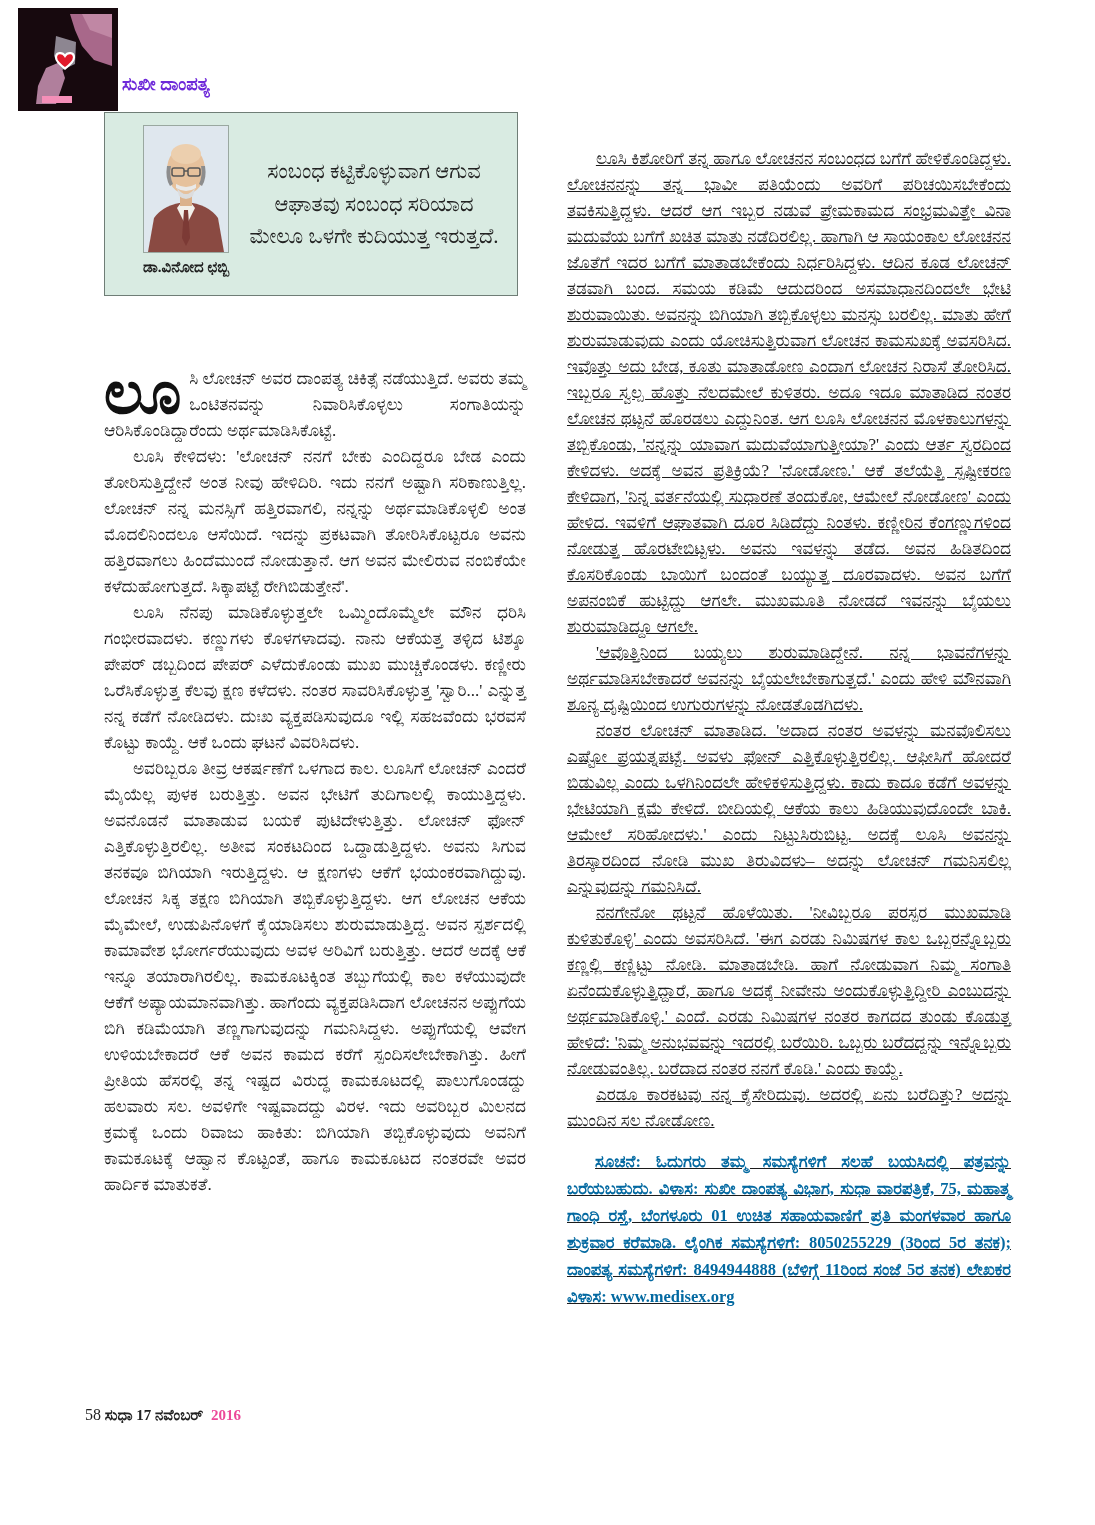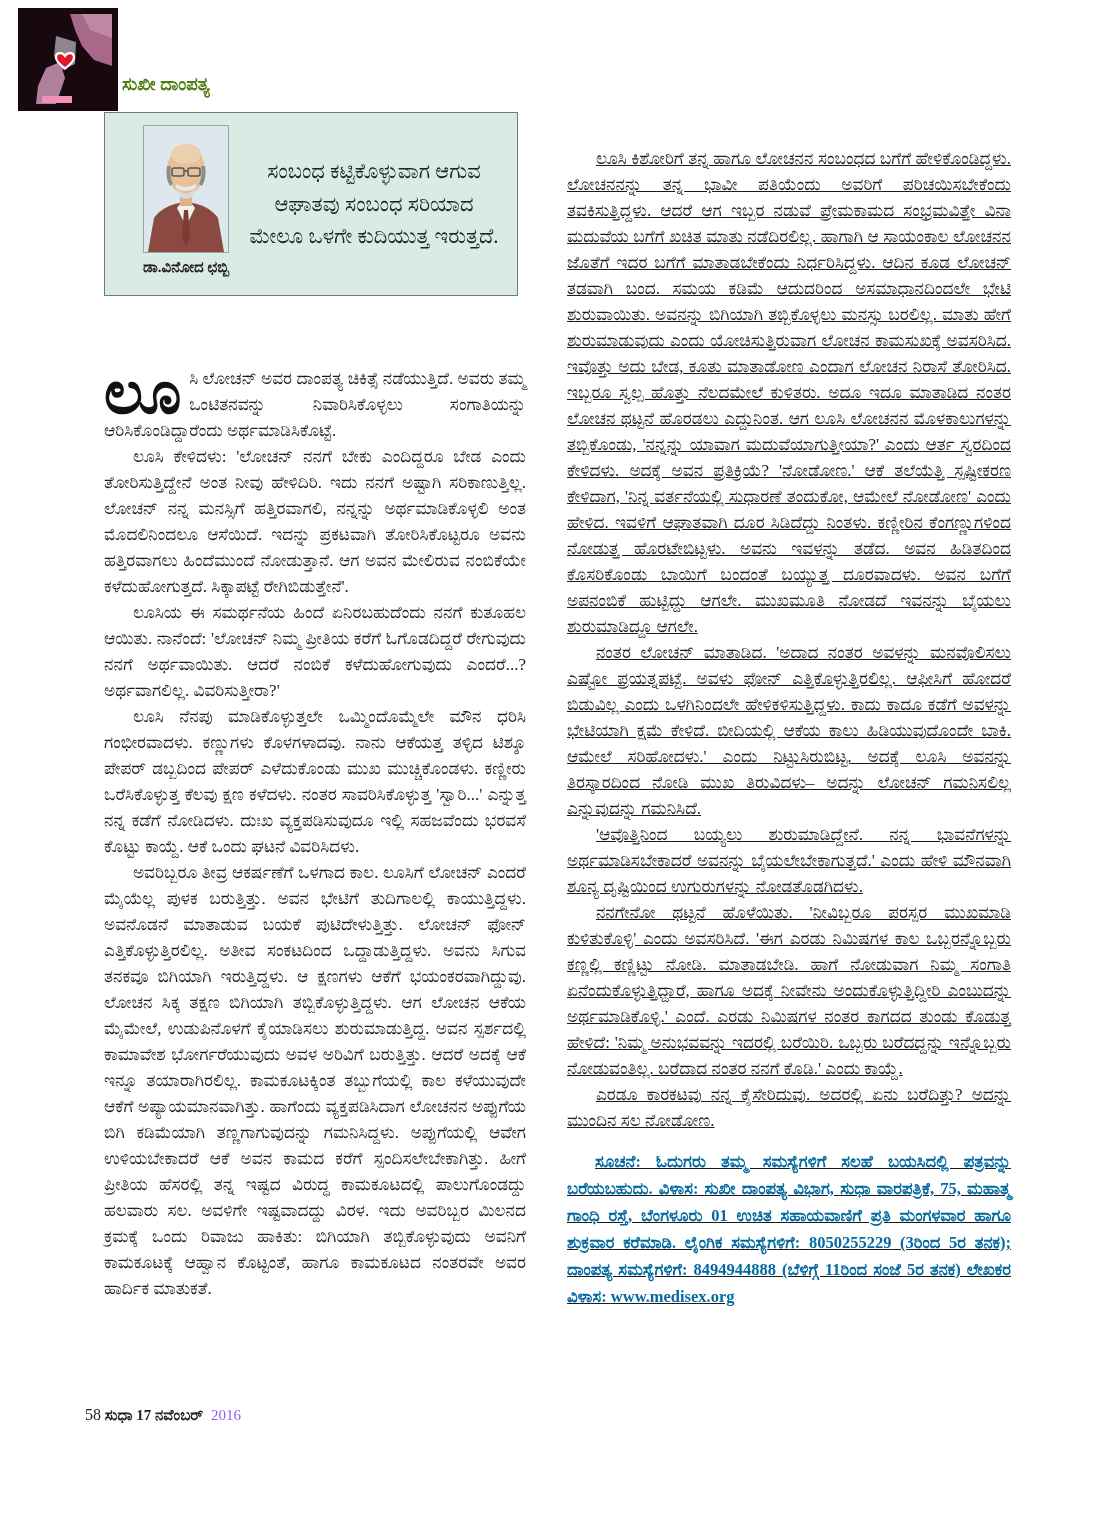--- a/index.html
+++ b/index.html
@@ -10,21 +10,21 @@
     font-family:"Liberation Serif", serif;
     color:#1c1c1c;
     overflow:hidden;
   }
   
   .logo{
     position:absolute;left:18px;top:8px;width:100px;height:103px;
   }
   .kicker{
     position:absolute;left:122px;top:74px;
-    font-size:18px;font-weight:600;color:#4d7c0f;
+    font-size:18px;font-weight:600;color:#6d28d9;
     font-family:"Liberation Serif", serif;
   }
   
   .author-box{
     position:absolute;left:104px;top:112px;width:414px;height:184px;
     background:#d9ebe2;border:1px solid #6f7d76;
     box-sizing:border-box;
     display:flex;align-items:flex-start;padding:12px 14px;
   }
   .photo-wrap{width:92px;flex:0 0 92px;display:flex;flex-direction:column;align-items:flex-start;padding-left:24px;}
@@ -62,21 +62,21 @@
     font-size:16.5px;line-height:27px;
     text-indent:1.7em;text-align:justify;
   }
   
   .footer{
     position:absolute;left:85px;top:1406px;
     font-size:15px;color:#222;
   }
   .footer .pgnum{font-weight:normal;font-size:16px;}
   .footer .mag{font-weight:bold;}
-  .footer .year{color:#8b5cf6;font-weight:normal;padding-left:4px;text-align:right;}
+  .footer .year{color:#ec4899;font-weight:bold;padding-left:4px;text-align:right;}
 </style>
 </head>
 <body>
 
 <div class="page">
 
   <div class="logo">
     <svg width="100" height="103" viewBox="0 0 100 103" xmlns="http://www.w3.org/2000/svg">
       <rect x="0" y="0" width="100" height="103" fill="#17090e"></rect>
 
@@ -128,29 +128,28 @@
       </svg>
       <div class="author-name">ಡಾ.ವಿನೋದ ಛಬ್ಬಿ</div>
     </div>
     <div class="quote">ಸಂಬಂಧ ಕಟ್ಟಿಕೊಳ್ಳುವಾಗ ಆಗುವ ಆಘಾತವು ಸಂಬಂಧ ಸರಿಯಾದ ಮೇಲೂ ಒಳಗೇ ಕುದಿಯುತ್ತ ಇರುತ್ತದೆ.</div>
   </div>
 
 
   <div class="col col-left">
     <p class="lead"><span class="dropcap">ಲೂ</span><span>ಸಿ ಲೋಚನ್ ಅವರ ದಾಂಪತ್ಯ ಚಿಕಿತ್ಸೆ ನಡೆಯುತ್ತಿದೆ. ಅವರು ತಮ್ಮ ಒಂಟಿತನವನ್ನು ನಿವಾರಿಸಿಕೊಳ್ಳಲು ಸಂಗಾತಿಯನ್ನು ಆರಿಸಿಕೊಂಡಿದ್ದಾರೆಂದು ಅರ್ಥಮಾಡಿಸಿಕೊಟ್ಟೆ.</span></p>
     <p>ಲೂಸಿ ಕೇಳಿದಳು: 'ಲೋಚನ್ ನನಗೆ ಬೇಕು ಎಂದಿದ್ದರೂ ಬೇಡ ಎಂದು ತೋರಿಸುತ್ತಿದ್ದೇನೆ ಅಂತ ನೀವು ಹೇಳಿದಿರಿ. ಇದು ನನಗೆ ಅಷ್ಟಾಗಿ ಸರಿಕಾಣುತ್ತಿಲ್ಲ. ಲೋಚನ್ ನನ್ನ ಮನಸ್ಸಿಗೆ ಹತ್ತಿರವಾಗಲಿ, ನನ್ನನ್ನು ಅರ್ಥಮಾಡಿಕೊಳ್ಳಲಿ ಅಂತ ಮೊದಲಿನಿಂದಲೂ ಆಸೆಯಿದೆ. ಇದನ್ನು ಪ್ರಕಟವಾಗಿ ತೋರಿಸಿಕೊಟ್ಟರೂ ಅವನು ಹತ್ತಿರವಾಗಲು ಹಿಂದೆಮುಂದೆ ನೋಡುತ್ತಾನೆ. ಆಗ ಅವನ ಮೇಲಿರುವ ನಂಬಿಕೆಯೇ ಕಳೆದುಹೋಗುತ್ತದೆ. ಸಿಕ್ಕಾಪಟ್ಟೆ ರೇಗಿಬಿಡುತ್ತೇನೆ'.</p>
-    <p>ಲೂಸಿಯ ಈ ಸಮರ್ಥನೆಯ ಹಿಂದೆ ಏನಿರಬಹುದೆಂದು ನನಗೆ ಕುತೂಹಲ ಆಯಿತು. ನಾನೆಂದೆ: 'ಲೋಚನ್ ನಿಮ್ಮ ಪ್ರೀತಿಯ ಕರೆಗೆ ಓಗೊಡದಿದ್ದರೆ ರೇಗುವುದು ನನಗೆ ಅರ್ಥವಾಯಿತು. ಆದರೆ ನಂಬಿಕೆ ಕಳೆದುಹೋಗುವುದು ಎಂದರೆ...? ಅರ್ಥವಾಗಲಿಲ್ಲ. ವಿವರಿಸುತ್ತೀರಾ?'</p>
     <p>ಲೂಸಿ ನೆನಪು ಮಾಡಿಕೊಳ್ಳುತ್ತಲೇ ಒಮ್ಮಿಂದೊಮ್ಮೆಲೇ ಮೌನ ಧರಿಸಿ ಗಂಭೀರವಾದಳು. ಕಣ್ಣುಗಳು ಕೊಳಗಳಾದವು. ನಾನು ಆಕೆಯತ್ತ ತಳ್ಳಿದ ಟಿಶ್ಶೂ ಪೇಪರ್ ಡಬ್ಬದಿಂದ ಪೇಪರ್ ಎಳೆದುಕೊಂಡು ಮುಖ ಮುಚ್ಚಿಕೊಂಡಳು. ಕಣ್ಣೀರು ಒರೆಸಿಕೊಳ್ಳುತ್ತ ಕೆಲವು ಕ್ಷಣ ಕಳೆದಳು. ನಂತರ ಸಾವರಿಸಿಕೊಳ್ಳುತ್ತ 'ಸ್ವಾರಿ...' ಎನ್ನುತ್ತ ನನ್ನ ಕಡೆಗೆ ನೋಡಿದಳು. ದುಃಖ ವ್ಯಕ್ತಪಡಿಸುವುದೂ ಇಲ್ಲಿ ಸಹಜವೆಂದು ಭರವಸೆ ಕೊಟ್ಟು ಕಾಯ್ದೆ. ಆಕೆ ಒಂದು ಘಟನೆ ವಿವರಿಸಿದಳು.</p>
     <p>ಅವರಿಬ್ಬರೂ ತೀವ್ರ ಆಕರ್ಷಣೆಗೆ ಒಳಗಾದ ಕಾಲ. ಲೂಸಿಗೆ ಲೋಚನ್ ಎಂದರೆ ಮೈಯೆಲ್ಲ ಪುಳಕ ಬರುತ್ತಿತ್ತು. ಅವನ ಭೇಟಿಗೆ ತುದಿಗಾಲಲ್ಲಿ ಕಾಯುತ್ತಿದ್ದಳು. ಅವನೊಡನೆ ಮಾತಾಡುವ ಬಯಕೆ ಪುಟಿದೇಳುತ್ತಿತ್ತು. ಲೋಚನ್ ಫೋನ್ ಎತ್ತಿಕೊಳ್ಳುತ್ತಿರಲಿಲ್ಲ. ಅತೀವ ಸಂಕಟದಿಂದ ಒದ್ದಾಡುತ್ತಿದ್ದಳು. ಅವನು ಸಿಗುವ ತನಕವೂ ಬಿಗಿಯಾಗಿ ಇರುತ್ತಿದ್ದಳು. ಆ ಕ್ಷಣಗಳು ಆಕೆಗೆ ಭಯಂಕರವಾಗಿದ್ದುವು. ಲೋಚನ ಸಿಕ್ಕ ತಕ್ಷಣ ಬಿಗಿಯಾಗಿ ತಬ್ಬಿಕೊಳ್ಳುತ್ತಿದ್ದಳು. ಆಗ ಲೋಚನ ಆಕೆಯ ಮೈಮೇಲೆ, ಉಡುಪಿನೊಳಗೆ ಕೈಯಾಡಿಸಲು ಶುರುಮಾಡುತ್ತಿದ್ದ. ಅವನ ಸ್ಪರ್ಶದಲ್ಲಿ ಕಾಮಾವೇಶ ಭೋರ್ಗರೆಯುವುದು ಅವಳ ಅರಿವಿಗೆ ಬರುತ್ತಿತ್ತು. ಆದರೆ ಅದಕ್ಕೆ ಆಕೆ ಇನ್ನೂ ತಯಾರಾಗಿರಲಿಲ್ಲ. ಕಾಮಕೂಟಕ್ಕಿಂತ ತಬ್ಬುಗೆಯಲ್ಲಿ ಕಾಲ ಕಳೆಯುವುದೇ ಆಕೆಗೆ ಅಪ್ಯಾಯಮಾನವಾಗಿತ್ತು. ಹಾಗೆಂದು ವ್ಯಕ್ತಪಡಿಸಿದಾಗ ಲೋಚನನ ಅಪ್ಪುಗೆಯ ಬಿಗಿ ಕಡಿಮೆಯಾಗಿ ತಣ್ಣಗಾಗುವುದನ್ನು ಗಮನಿಸಿದ್ದಳು. ಅಪ್ಪುಗೆಯಲ್ಲಿ ಆವೇಗ ಉಳಿಯಬೇಕಾದರೆ ಆಕೆ ಅವನ ಕಾಮದ ಕರೆಗೆ ಸ್ಪಂದಿಸಲೇಬೇಕಾಗಿತ್ತು. ಹೀಗೆ ಪ್ರೀತಿಯ ಹೆಸರಲ್ಲಿ ತನ್ನ ಇಷ್ಟದ ವಿರುದ್ಧ ಕಾಮಕೂಟದಲ್ಲಿ ಪಾಲುಗೊಂಡದ್ದು ಹಲವಾರು ಸಲ. ಅವಳಿಗೇ ಇಷ್ಟವಾದದ್ದು ವಿರಳ. ಇದು ಅವರಿಬ್ಬರ ಮಿಲನದ ಕ್ರಮಕ್ಕೆ ಒಂದು ರಿವಾಜು ಹಾಕಿತು: ಬಿಗಿಯಾಗಿ ತಬ್ಬಿಕೊಳ್ಳುವುದು ಅವನಿಗೆ ಕಾಮಕೂಟಕ್ಕೆ ಆಹ್ವಾನ ಕೊಟ್ಟಂತೆ, ಹಾಗೂ ಕಾಮಕೂಟದ ನಂತರವೇ ಅವರ ಹಾರ್ದಿಕ ಮಾತುಕತೆ.</p>
   </div>
 
   <div class="col col-right">
     <p>ಲೂಸಿ ಕಿಶೋರಿಗೆ ತನ್ನ ಹಾಗೂ ಲೋಚನನ ಸಂಬಂಧದ ಬಗೆಗೆ ಹೇಳಿಕೊಂಡಿದ್ದಳು. ಲೋಚನನನ್ನು ತನ್ನ ಭಾವೀ ಪತಿಯೆಂದು ಅವರಿಗೆ ಪರಿಚಯಿಸಬೇಕೆಂದು ತವಕಿಸುತ್ತಿದ್ದಳು. ಆದರೆ ಆಗ ಇಬ್ಬರ ನಡುವೆ ಪ್ರೇಮಕಾಮದ ಸಂಭ್ರಮವಿತ್ತೇ ವಿನಾ ಮದುವೆಯ ಬಗೆಗೆ ಖಚಿತ ಮಾತು ನಡೆದಿರಲಿಲ್ಲ. ಹಾಗಾಗಿ ಆ ಸಾಯಂಕಾಲ ಲೋಚನನ ಜೊತೆಗೆ ಇದರ ಬಗೆಗೆ ಮಾತಾಡಬೇಕೆಂದು ನಿರ್ಧರಿಸಿದ್ದಳು. ಆದಿನ ಕೂಡ ಲೋಚನ್ ತಡವಾಗಿ ಬಂದ. ಸಮಯ ಕಡಿಮೆ ಆದುದರಿಂದ ಅಸಮಾಧಾನದಿಂದಲೇ ಭೇಟಿ ಶುರುವಾಯಿತು. ಅವನನ್ನು ಬಿಗಿಯಾಗಿ ತಬ್ಬಿಕೊಳ್ಳಲು ಮನಸ್ಸು ಬರಲಿಲ್ಲ. ಮಾತು ಹೇಗೆ ಶುರುಮಾಡುವುದು ಎಂದು ಯೋಚಿಸುತ್ತಿರುವಾಗ ಲೋಚನ ಕಾಮಸುಖಕ್ಕೆ ಅವಸರಿಸಿದ. ಇವೊತ್ತು ಅದು ಬೇಡ, ಕೂತು ಮಾತಾಡೋಣ ಎಂದಾಗ ಲೋಚನ ನಿರಾಸೆ ತೋರಿಸಿದ. ಇಬ್ಬರೂ ಸ್ವಲ್ಪ ಹೊತ್ತು ನೆಲದಮೇಲೆ ಕುಳಿತರು. ಅದೂ ಇದೂ ಮಾತಾಡಿದ ನಂತರ ಲೋಚನ ಥಟ್ಟನೆ ಹೊರಡಲು ಎದ್ದುನಿಂತ. ಆಗ ಲೂಸಿ ಲೋಚನನ ಮೊಳಕಾಲುಗಳನ್ನು ತಬ್ಬಿಕೊಂಡು, 'ನನ್ನನ್ನು ಯಾವಾಗ ಮದುವೆಯಾಗುತ್ತೀಯಾ?' ಎಂದು ಆರ್ತ ಸ್ವರದಿಂದ ಕೇಳಿದಳು. ಅದಕ್ಕೆ ಅವನ ಪ್ರತಿಕ್ರಿಯೆ? 'ನೋಡೋಣ.' ಆಕೆ ತಲೆಯೆತ್ತಿ ಸ್ಪಷ್ಟೀಕರಣ ಕೇಳಿದಾಗ, 'ನಿನ್ನ ವರ್ತನೆಯಲ್ಲಿ ಸುಧಾರಣೆ ತಂದುಕೋ, ಆಮೇಲೆ ನೋಡೋಣ' ಎಂದು ಹೇಳಿದ. ಇವಳಿಗೆ ಆಘಾತವಾಗಿ ದೂರ ಸಿಡಿದೆದ್ದು ನಿಂತಳು. ಕಣ್ಣೀರಿನ ಕೆಂಗಣ್ಣುಗಳಿಂದ ನೋಡುತ್ತ ಹೊರಟೇಬಿಟ್ಟಳು. ಅವನು ಇವಳನ್ನು ತಡೆದ. ಅವನ ಹಿಡಿತದಿಂದ ಕೊಸರಿಕೊಂಡು ಬಾಯಿಗೆ ಬಂದಂತೆ ಬಯ್ಯುತ್ತ ದೂರವಾದಳು. ಅವನ ಬಗೆಗೆ ಅಪನಂಬಿಕೆ ಹುಟ್ಟಿದ್ದು ಆಗಲೇ. ಮುಖಮೂತಿ ನೋಡದೆ ಇವನನ್ನು ಬೈಯಲು ಶುರುಮಾಡಿದ್ದೂ ಆಗಲೇ.</p>
+    <p>'ಆವೊತ್ತಿನಿಂದ ಬಯ್ಯಲು ಶುರುಮಾಡಿದ್ದೇನೆ. ನನ್ನ ಭಾವನೆಗಳನ್ನು ಅರ್ಥಮಾಡಿಸಬೇಕಾದರೆ ಅವನನ್ನು ಬೈಯಲೇಬೇಕಾಗುತ್ತದೆ.' ಎಂದು ಹೇಳಿ ಮೌನವಾಗಿ ಶೂನ್ಯ ದೃಷ್ಟಿಯಿಂದ ಉಗುರುಗಳನ್ನು ನೋಡತೊಡಗಿದಳು.</p>
     <p>ನಂತರ ಲೋಚನ್ ಮಾತಾಡಿದ. 'ಅದಾದ ನಂತರ ಅವಳನ್ನು ಮನವೊಲಿಸಲು ಎಷ್ಟೋ ಪ್ರಯತ್ನಪಟ್ಟೆ. ಅವಳು ಫೋನ್ ಎತ್ತಿಕೊಳ್ಳುತ್ತಿರಲಿಲ್ಲ. ಆಫೀಸಿಗೆ ಹೋದರೆ ಬಿಡುವಿಲ್ಲ ಎಂದು ಒಳಗಿನಿಂದಲೇ ಹೇಳಿಕಳಿಸುತ್ತಿದ್ದಳು. ಕಾದು ಕಾದೂ ಕಡೆಗೆ ಅವಳನ್ನು ಭೇಟಿಯಾಗಿ ಕ್ಷಮೆ ಕೇಳಿದೆ. ಬೀದಿಯಲ್ಲಿ ಆಕೆಯ ಕಾಲು ಹಿಡಿಯುವುದೊಂದೇ ಬಾಕಿ. ಆಮೇಲೆ ಸರಿಹೋದಳು.' ಎಂದು ನಿಟ್ಟುಸಿರುಬಿಟ್ಟ. ಅದಕ್ಕೆ ಲೂಸಿ ಅವನನ್ನು ತಿರಸ್ಕಾರದಿಂದ ನೋಡಿ ಮುಖ ತಿರುವಿದಳು– ಅದನ್ನು ಲೋಚನ್ ಗಮನಿಸಲಿಲ್ಲ ಎನ್ನುವುದನ್ನು ಗಮನಿಸಿದೆ.</p>
-    <p>'ಆವೊತ್ತಿನಿಂದ ಬಯ್ಯಲು ಶುರುಮಾಡಿದ್ದೇನೆ. ನನ್ನ ಭಾವನೆಗಳನ್ನು ಅರ್ಥಮಾಡಿಸಬೇಕಾದರೆ ಅವನನ್ನು ಬೈಯಲೇಬೇಕಾಗುತ್ತದೆ.' ಎಂದು ಹೇಳಿ ಮೌನವಾಗಿ ಶೂನ್ಯ ದೃಷ್ಟಿಯಿಂದ ಉಗುರುಗಳನ್ನು ನೋಡತೊಡಗಿದಳು.</p>
     <p>ನನಗೇನೋ ಥಟ್ಟನೆ ಹೊಳೆಯಿತು. 'ನೀವಿಬ್ಬರೂ ಪರಸ್ಪರ ಮುಖಮಾಡಿ ಕುಳಿತುಕೊಳ್ಳಿ' ಎಂದು ಅವಸರಿಸಿದೆ. 'ಈಗ ಎರಡು ನಿಮಿಷಗಳ ಕಾಲ ಒಬ್ಬರನ್ನೊಬ್ಬರು ಕಣ್ಣಲ್ಲಿ ಕಣ್ಣಿಟ್ಟು ನೋಡಿ. ಮಾತಾಡಬೇಡಿ. ಹಾಗೆ ನೋಡುವಾಗ ನಿಮ್ಮ ಸಂಗಾತಿ ಏನೆಂದುಕೊಳ್ಳುತ್ತಿದ್ದಾರೆ, ಹಾಗೂ ಅದಕ್ಕೆ ನೀವೇನು ಅಂದುಕೊಳ್ಳುತ್ತಿದ್ದೀರಿ ಎಂಬುದನ್ನು ಅರ್ಥಮಾಡಿಕೊಳ್ಳಿ.' ಎಂದೆ. ಎರಡು ನಿಮಿಷಗಳ ನಂತರ ಕಾಗದದ ತುಂಡು ಕೊಡುತ್ತ ಹೇಳಿದೆ: 'ನಿಮ್ಮ ಅನುಭವವನ್ನು ಇದರಲ್ಲಿ ಬರೆಯಿರಿ. ಒಬ್ಬರು ಬರೆದದ್ದನ್ನು ಇನ್ನೊಬ್ಬರು ನೋಡುವಂತಿಲ್ಲ. ಬರೆದಾದ ನಂತರ ನನಗೆ ಕೊಡಿ.' ಎಂದು ಕಾಯ್ದೆ.</p>
     <p>ಎರಡೂ ಕಾರಕಟವು ನನ್ನ ಕೈಸೇರಿದುವು. ಅದರಲ್ಲಿ ಏನು ಬರೆದಿತ್ತು? ಅದನ್ನು ಮುಂದಿನ ಸಲ ನೋಡೋಣ.</p>
     <div class="note"><span>ಸೂಚನೆ: ಓದುಗರು ತಮ್ಮ ಸಮಸ್ಯೆಗಳಿಗೆ ಸಲಹೆ ಬಯಸಿದಲ್ಲಿ ಪತ್ರವನ್ನು ಬರೆಯಬಹುದು. ವಿಳಾಸ: ಸುಖೀ ದಾಂಪತ್ಯ ವಿಭಾಗ, ಸುಧಾ ವಾರಪತ್ರಿಕೆ, 75, ಮಹಾತ್ಮ ಗಾಂಧಿ ರಸ್ತೆ, ಬೆಂಗಳೂರು 01 ಉಚಿತ ಸಹಾಯವಾಣಿಗೆ ಪ್ರತಿ ಮಂಗಳವಾರ ಹಾಗೂ ಶುಕ್ರವಾರ ಕರೆಮಾಡಿ. ಲೈಂಗಿಕ ಸಮಸ್ಯೆಗಳಿಗೆ: </span><span>8050255229</span><span> (3ರಿಂದ 5ರ ತನಕ); ದಾಂಪತ್ಯ ಸಮಸ್ಯೆಗಳಿಗೆ: </span><span>8494944888</span><span> (ಬೆಳಿಗ್ಗೆ 11ರಿಂದ ಸಂಜೆ 5ರ ತನಕ) ಲೇಖಕರ ವಿಳಾಸ: </span><span>www.medisex.org</span></div>
   </div>
 
   <div class="footer">
     <span class="pgnum">58</span>
     <span class="mag">ಸುಧಾ 17 ನವೆಂಬರ್</span>
     <span class="year">2016</span>
   </div>

